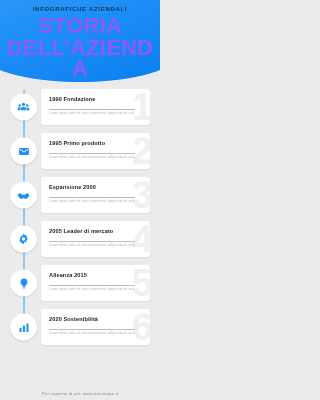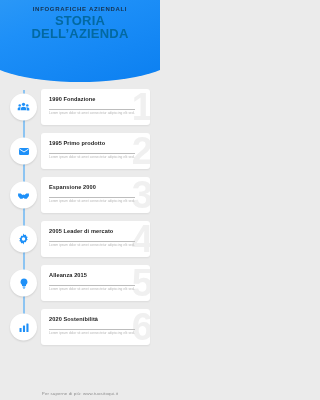--- a/index.html
+++ b/index.html
@@ -41,23 +41,23 @@
   .kicker {
     font-size: 6px;
     font-weight: bold;
     letter-spacing: 0.7px;
     color: #17324d;
     text-transform: uppercase;
     line-height: 1;
     margin-bottom: 3px;
   }
   .title {
-    font-size: 13px;
-    font-weight: bold;
-    color: #0369a1;
+    font-size: 22px;
+    font-weight: bold;
+    color: #8b5cf6;
     line-height: 0.98;
     letter-spacing: 0.2px;
     padding: 0 6px;
     word-break: break-word;
     text-transform: uppercase;
   }
 
   
   .timeline {
     position: relative;

